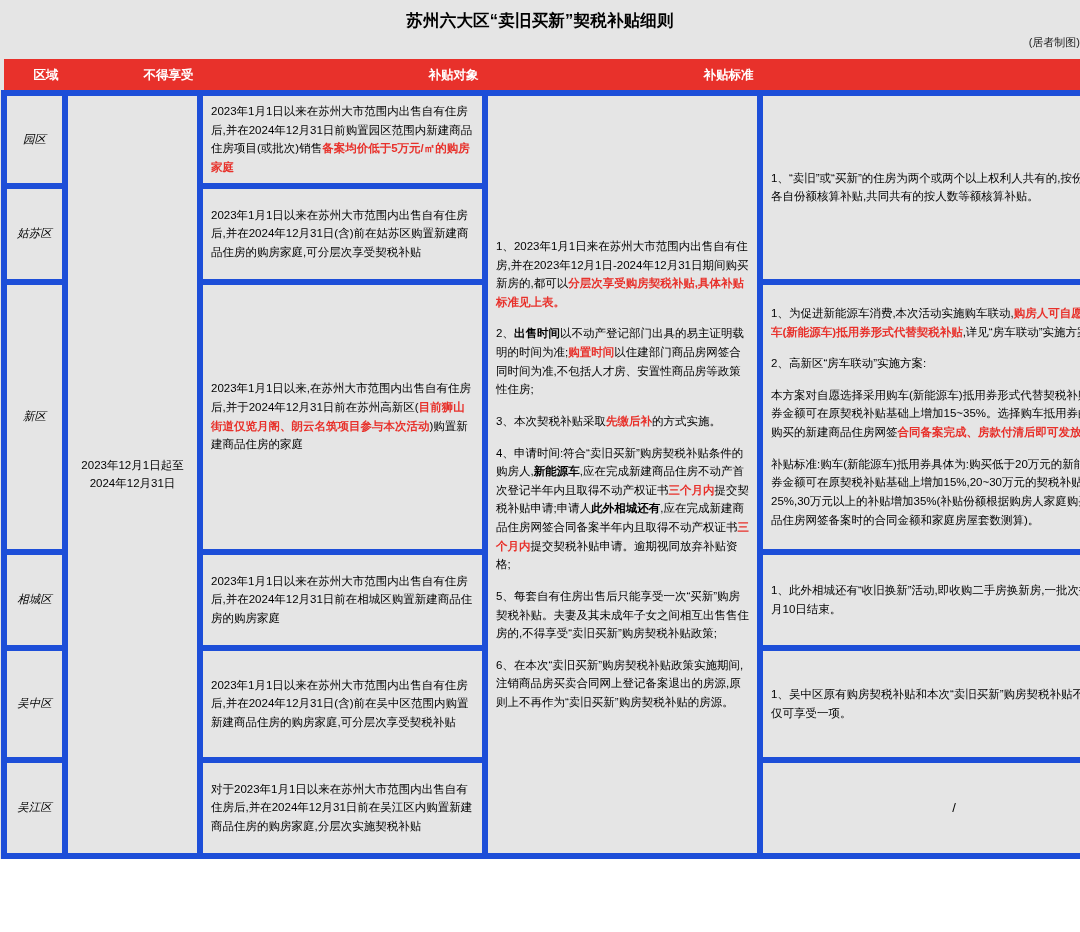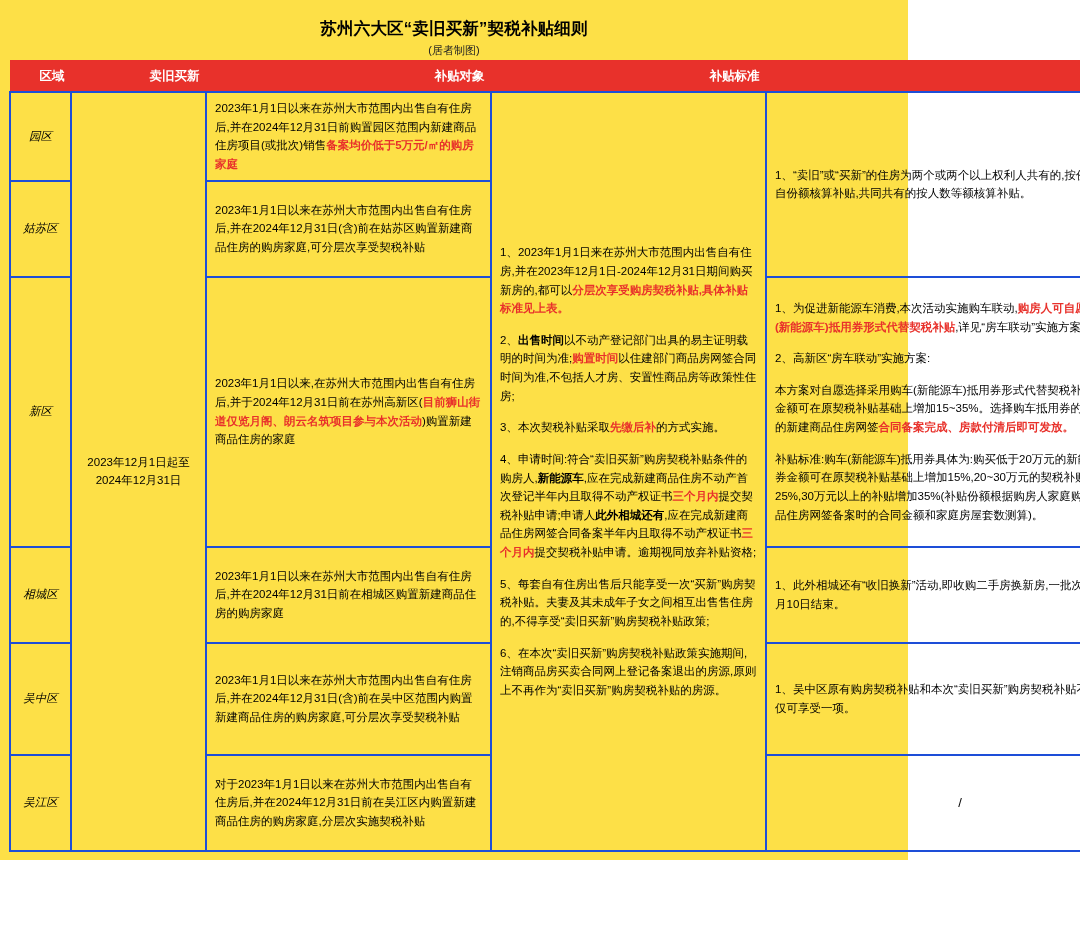--- a/index.html
+++ b/index.html
@@ -7,49 +7,50 @@
     padding: 0;
     background: #ffffff;
   }
   body {
     width: 1080px;
     font-family: "Liberation Sans", "DejaVu Sans", sans-serif;
     color: #000;
     -webkit-font-smoothing: antialiased;
   }
   .page {
-    width: 908px;
+    width: 1080px;
     box-sizing: border-box;
-    padding: 8px;
-    background: #fde047;
+    padding: 0;
+    background: #e5e5e5;
   }
   .title-block {
     text-align: center;
     padding: 9px 0 2px 0;
   }
   .title {
     font-size: 16.5px;
     font-weight: bold;
     letter-spacing: 0.2px;
     line-height: 1.4;
   }
   .subtitle {
     font-size: 11px;
     color: #222;
     margin-top: 3px;
-    margin-bottom: 0;
+    margin-bottom: 7px;
+    text-align: right;
   }
   table.main {
     border-collapse: collapse;
     width: 1078px;
     margin: 0 1px 0 1px;
     table-layout: fixed;
   }
   table.main th, table.main td {
-    border: 2px solid #1d4ed8;
+    border: 6px solid #1d4ed8;
     vertical-align: middle;
     padding: 6px 8px;
     font-size: 11.5px;
     line-height: 1.62;
   }
   table.main thead th {
     background: #e8312b;
     color: #ffffff;
     font-weight: bold;
     font-size: 12.5px;
@@ -113,21 +114,21 @@
 
   <div class="title-block">
     <div class="title">苏州六大区“卖旧买新”契税补贴细则</div>
     <div class="subtitle">(居者制图)</div>
   </div>
 
   <table class="main">
     <thead>
       <tr>
         <th style="width:48px">区域</th>
-        <th style="width:122px">卖旧买新</th>
+        <th style="width:122px">不得享受</th>
         <th style="width:272px">补贴对象</th>
         <th style="width:262px">补贴标准</th>
         <th style="width:375px">细则补充</th>
       </tr>
     </thead>
     <tbody id="tbody">
         <tr style="height: 86px;">
           <td class="region">园区</td>
           <td class="period" rowspan="6"><span>2023年12月1日起至</span><br><span>2024年12月31日</span></td>
           <td class="obj"><span>2023年1月1日以来在苏州大市范围内出售自有住房后,并在2024年12月31日前购置园区范围内新建商品住房项目(或批次)销售</span><span class="red b">备案均价低于5万元/㎡的购房家庭</span></td>

